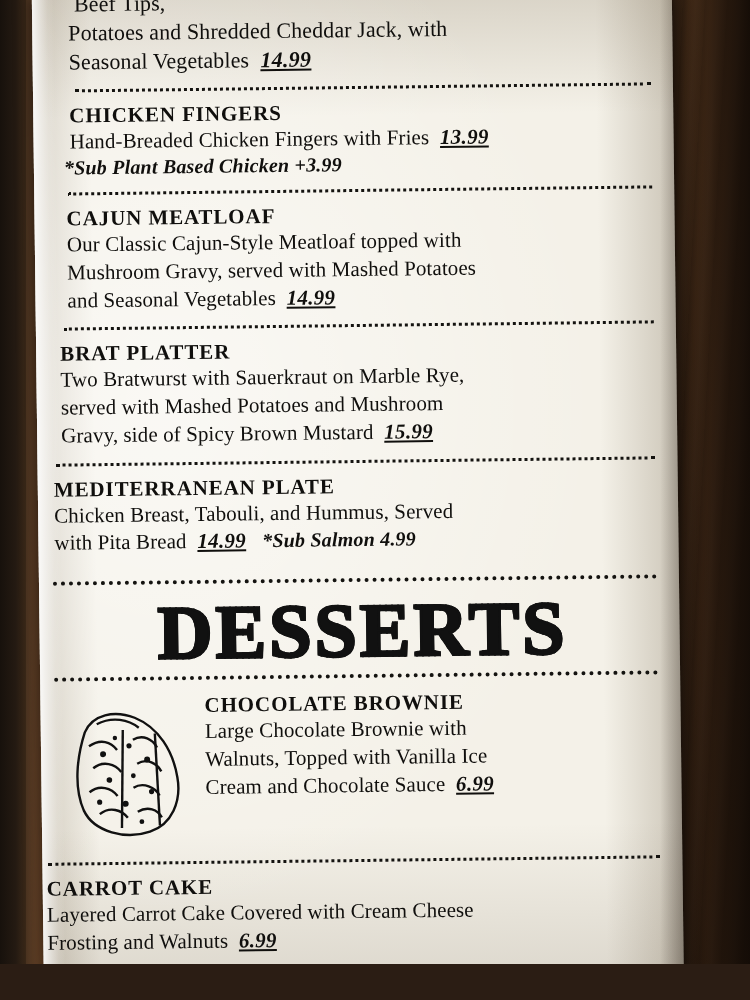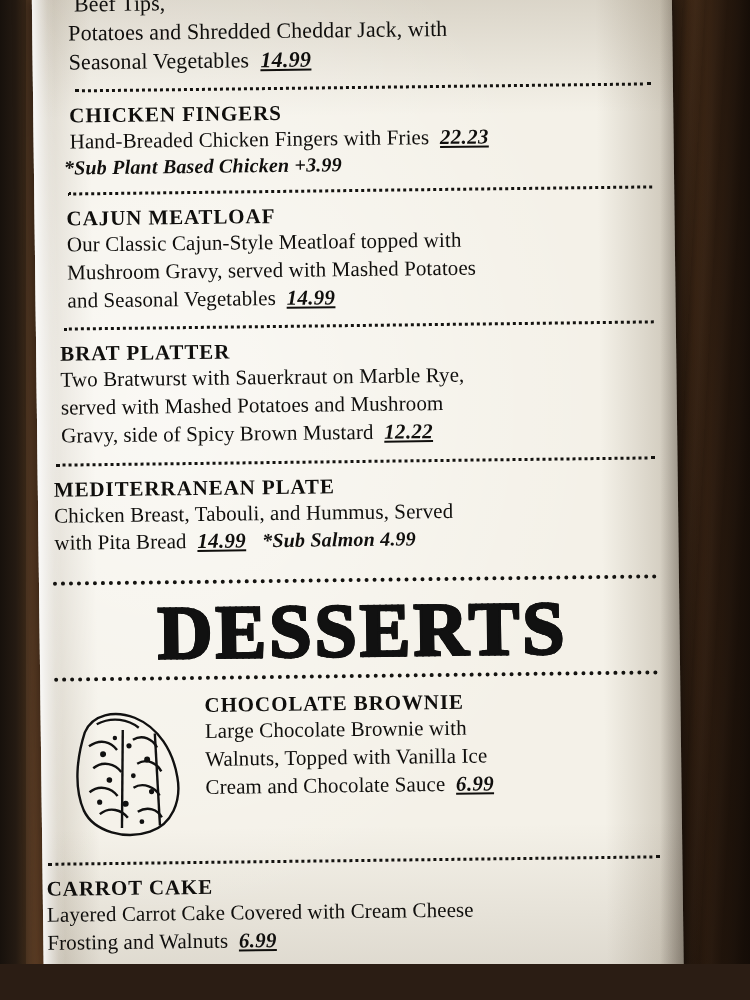--- a/index.html
+++ b/index.html
@@ -185,21 +185,21 @@
           &nbsp;<span class="price">14.99</span>
         </div>
       </div>
 
       <div class="dotted" style="margin-left:14px;"></div>
 
       <div class="item" style="margin-left:8px;">
         <div class="item-name">CHICKEN FINGERS</div>
         <div class="item-desc">
           <span>Hand-Breaded Chicken Fingers with Fries</span>
-          &nbsp;<span class="price">22.23</span>
+          &nbsp;<span class="price">13.99</span>
         </div>
         <div class="sub-note" style="margin-left:-6px;">*Sub Plant Based Chicken +3.99</div>
       </div>
 
       <div class="dotted" style="margin-left:6px;"></div>
 
       <div class="item" style="margin-left:4px;">
         <div class="item-name">CAJUN MEATLOAF</div>
         <div class="item-desc">Our Classic Cajun-Style Meatloaf topped with</div>
         <div class="item-desc">Mushroom Gravy, served with Mashed Potatoes</div>
@@ -210,21 +210,21 @@
       </div>
 
       <div class="dotted" style="margin-left:0px;"></div>
 
       <div class="item" style="margin-left:-4px;">
         <div class="item-name">BRAT PLATTER</div>
         <div class="item-desc">Two Bratwurst with Sauerkraut on Marble Rye,</div>
         <div class="item-desc">served with Mashed Potatoes and Mushroom</div>
         <div class="item-desc">
           <span>Gravy, side of Spicy Brown Mustard</span>
-          &nbsp;<span class="price">12.22</span>
+          &nbsp;<span class="price">15.99</span>
         </div>
       </div>
 
       <div class="dotted" style="margin-left:-10px;"></div>
 
       <div class="item" style="margin-left:-12px;">
         <div class="item-name">MEDITERRANEAN PLATE</div>
         <div class="item-desc">Chicken Breast, Tabouli, and Hummus, Served</div>
         <div class="item-desc">
           <span>with Pita Bread</span>

